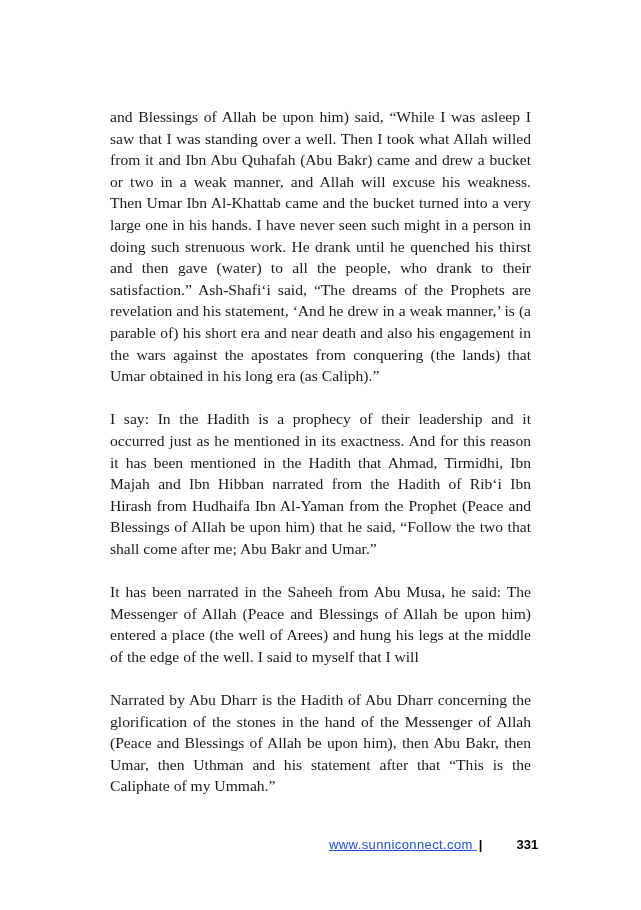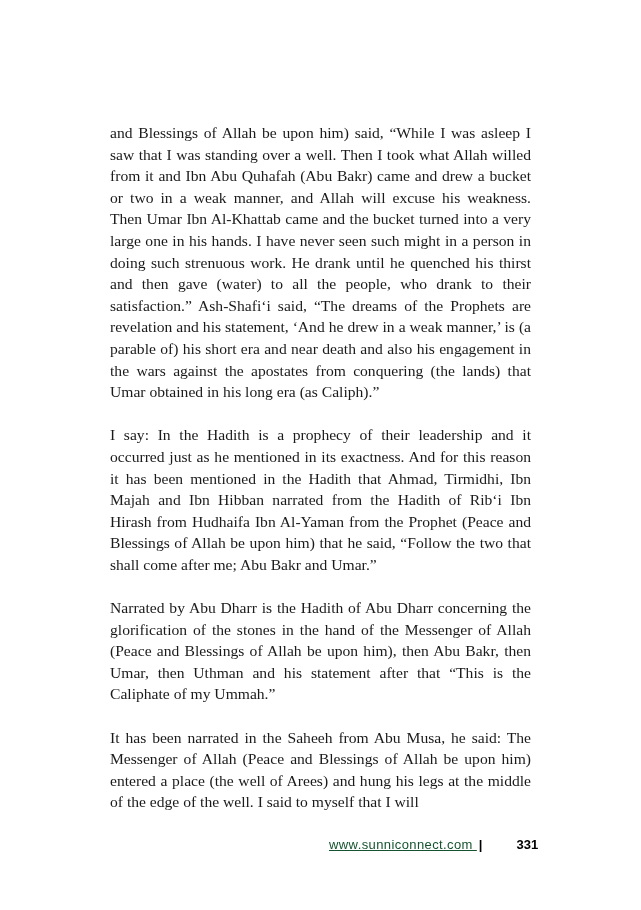--- a/index.html
+++ b/index.html
@@ -24,21 +24,20 @@
     .content {
       position: absolute;
       left: 110px;
       top: 106px;
       width: 421px;
       font-family: "Liberation Serif", serif;
       font-size: 15.6px;
       line-height: 21.6px;
       color: #1a1a1a;
       text-align: justify;
-      margin-top: 16px;
     }
     .content p {
       margin: 0 0 21.6px 0;
       padding: 0;
     }
     .footer {
       position: absolute;
       left: 329px;
       top: 837px;
       font-family: "Liberation Sans", sans-serif;
@@ -61,20 +60,20 @@
       margin-left: 32px;
     }
   </style>
 </head>
 <body>
 
 <div class="page">
   <div class="content">
     <p>and Blessings of Allah be upon him) said, “While I was asleep I saw that I was standing over a well. Then I took what Allah willed from it and Ibn Abu Quhafah (Abu Bakr) came and drew a bucket or two in a weak manner, and Allah will excuse his weakness. Then Umar Ibn Al-Khattab came and the bucket turned into a very large one in his hands. I have never seen such might in a person in doing such strenuous work. He drank until he quenched his thirst and then gave (water) to all the people, who drank to their satisfaction.” Ash-Shafi‘i said, “The dreams of the Prophets are revelation and his statement, ‘And he drew in a weak manner,’ is (a parable of) his short era and near death and also his engagement in the wars against the apostates from conquering (the lands) that Umar obtained in his long era (as Caliph).”</p>
     <p>I say: In the Hadith is a prophecy of their leadership and it occurred just as he mentioned in its exactness. And for this reason it has been mentioned in the Hadith that Ahmad, Tirmidhi, Ibn Majah and Ibn Hibban narrated from the Hadith of Rib‘i Ibn Hirash from Hudhaifa Ibn Al-Yaman from the Prophet (Peace and Blessings of Allah be upon him) that he said, “Follow the two that shall come after me; Abu Bakr and Umar.”</p>
+    <p>It has been narrated in the Saheeh from Abu Musa, he said: The Messenger of Allah (Peace and Blessings of Allah be upon him) entered a place (the well of Arees) and hung his legs at the middle of the edge of the well. I said to myself that I will</p>
     <p>Narrated by Abu Dharr is the Hadith of Abu Dharr concerning the glorification of the stones in the hand of the Messenger of Allah (Peace and Blessings of Allah be upon him), then Abu Bakr, then Umar, then Uthman and his statement after that “This is the Caliphate of my Ummah.”</p>
-    <p>It has been narrated in the Saheeh from Abu Musa, he said: The Messenger of Allah (Peace and Blessings of Allah be upon him) entered a place (the well of Arees) and hung his legs at the middle of the edge of the well. I said to myself that I will</p>
   </div>
 
   <div class="footer">
-    <a style="color: #14532d; margin-top: 40px;">www.sunniconnect.com </a><span class="sep">|</span><span class="pageno">331</span>
+    <a style="color: #1d4ed8; margin-top: 40px;">www.sunniconnect.com </a><span class="sep">|</span><span class="pageno">331</span>
   </div>
 </div>
 
 </body></html>

